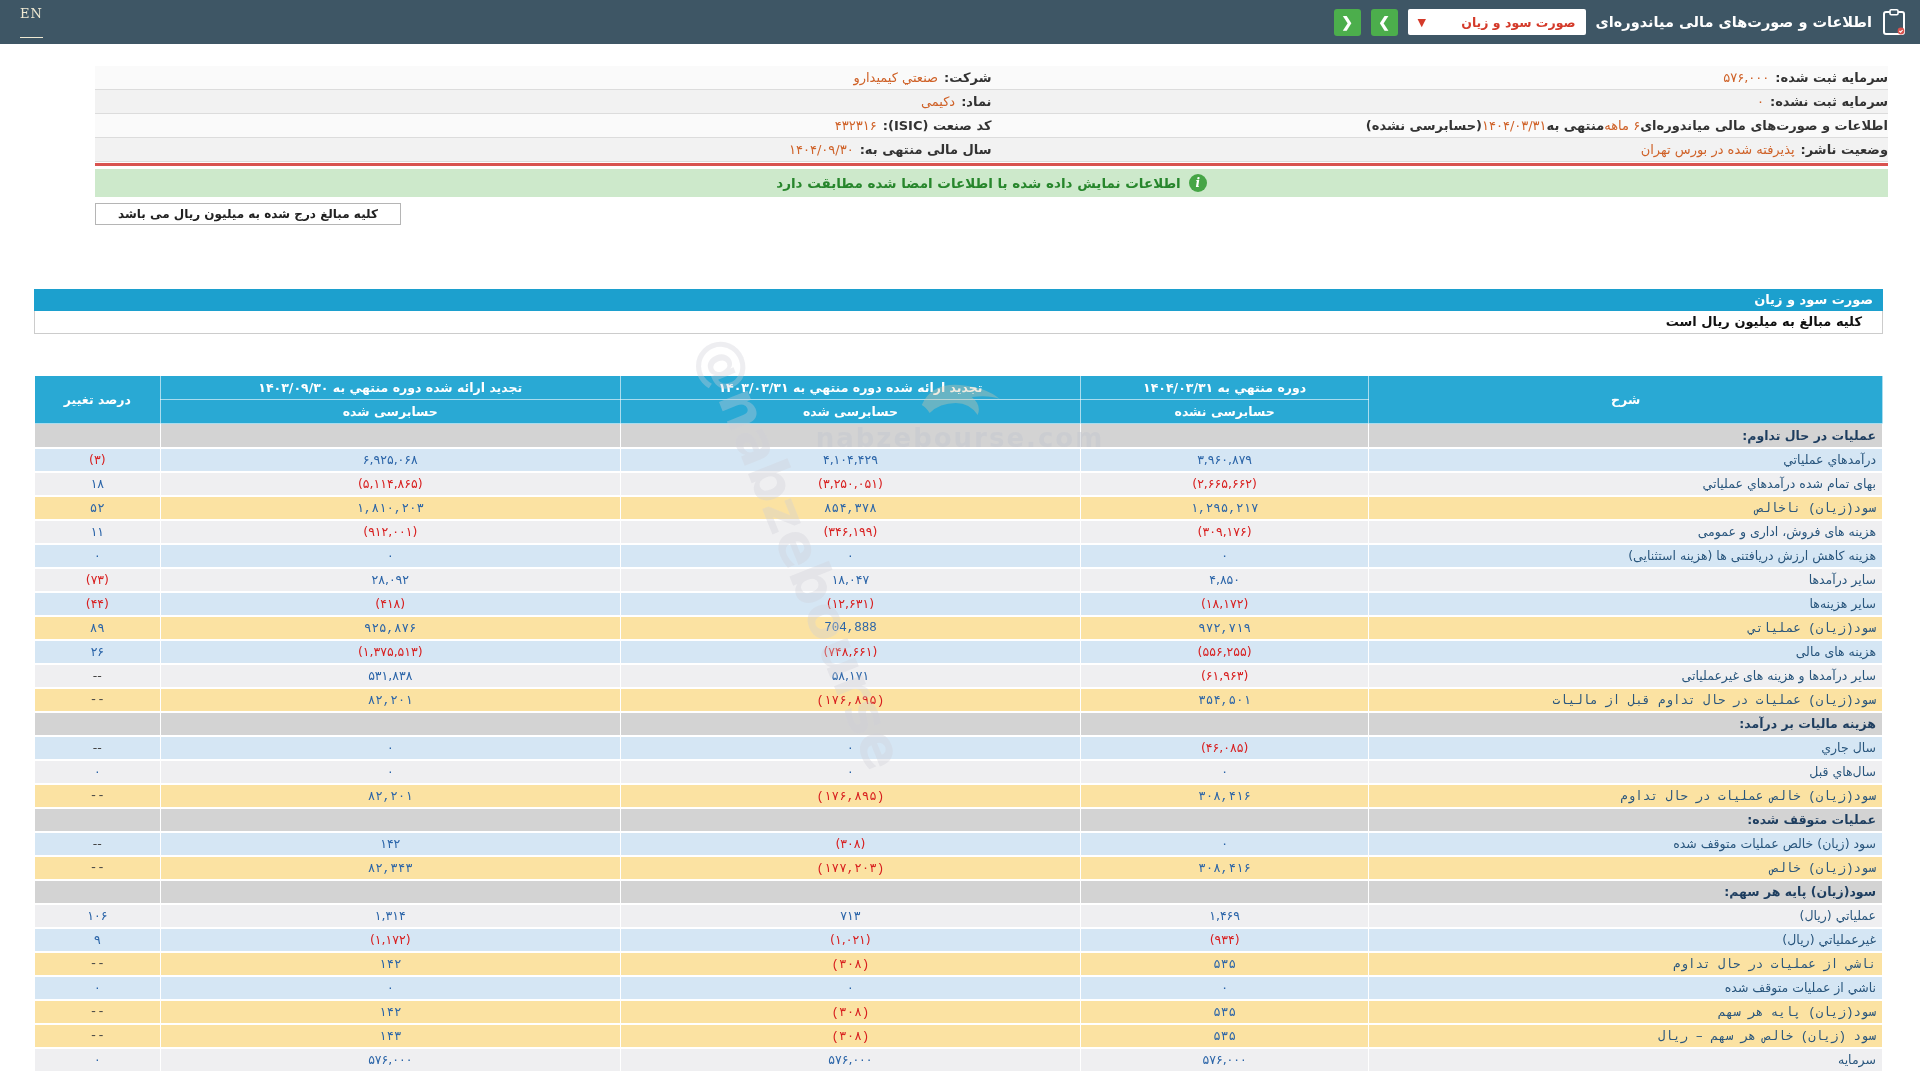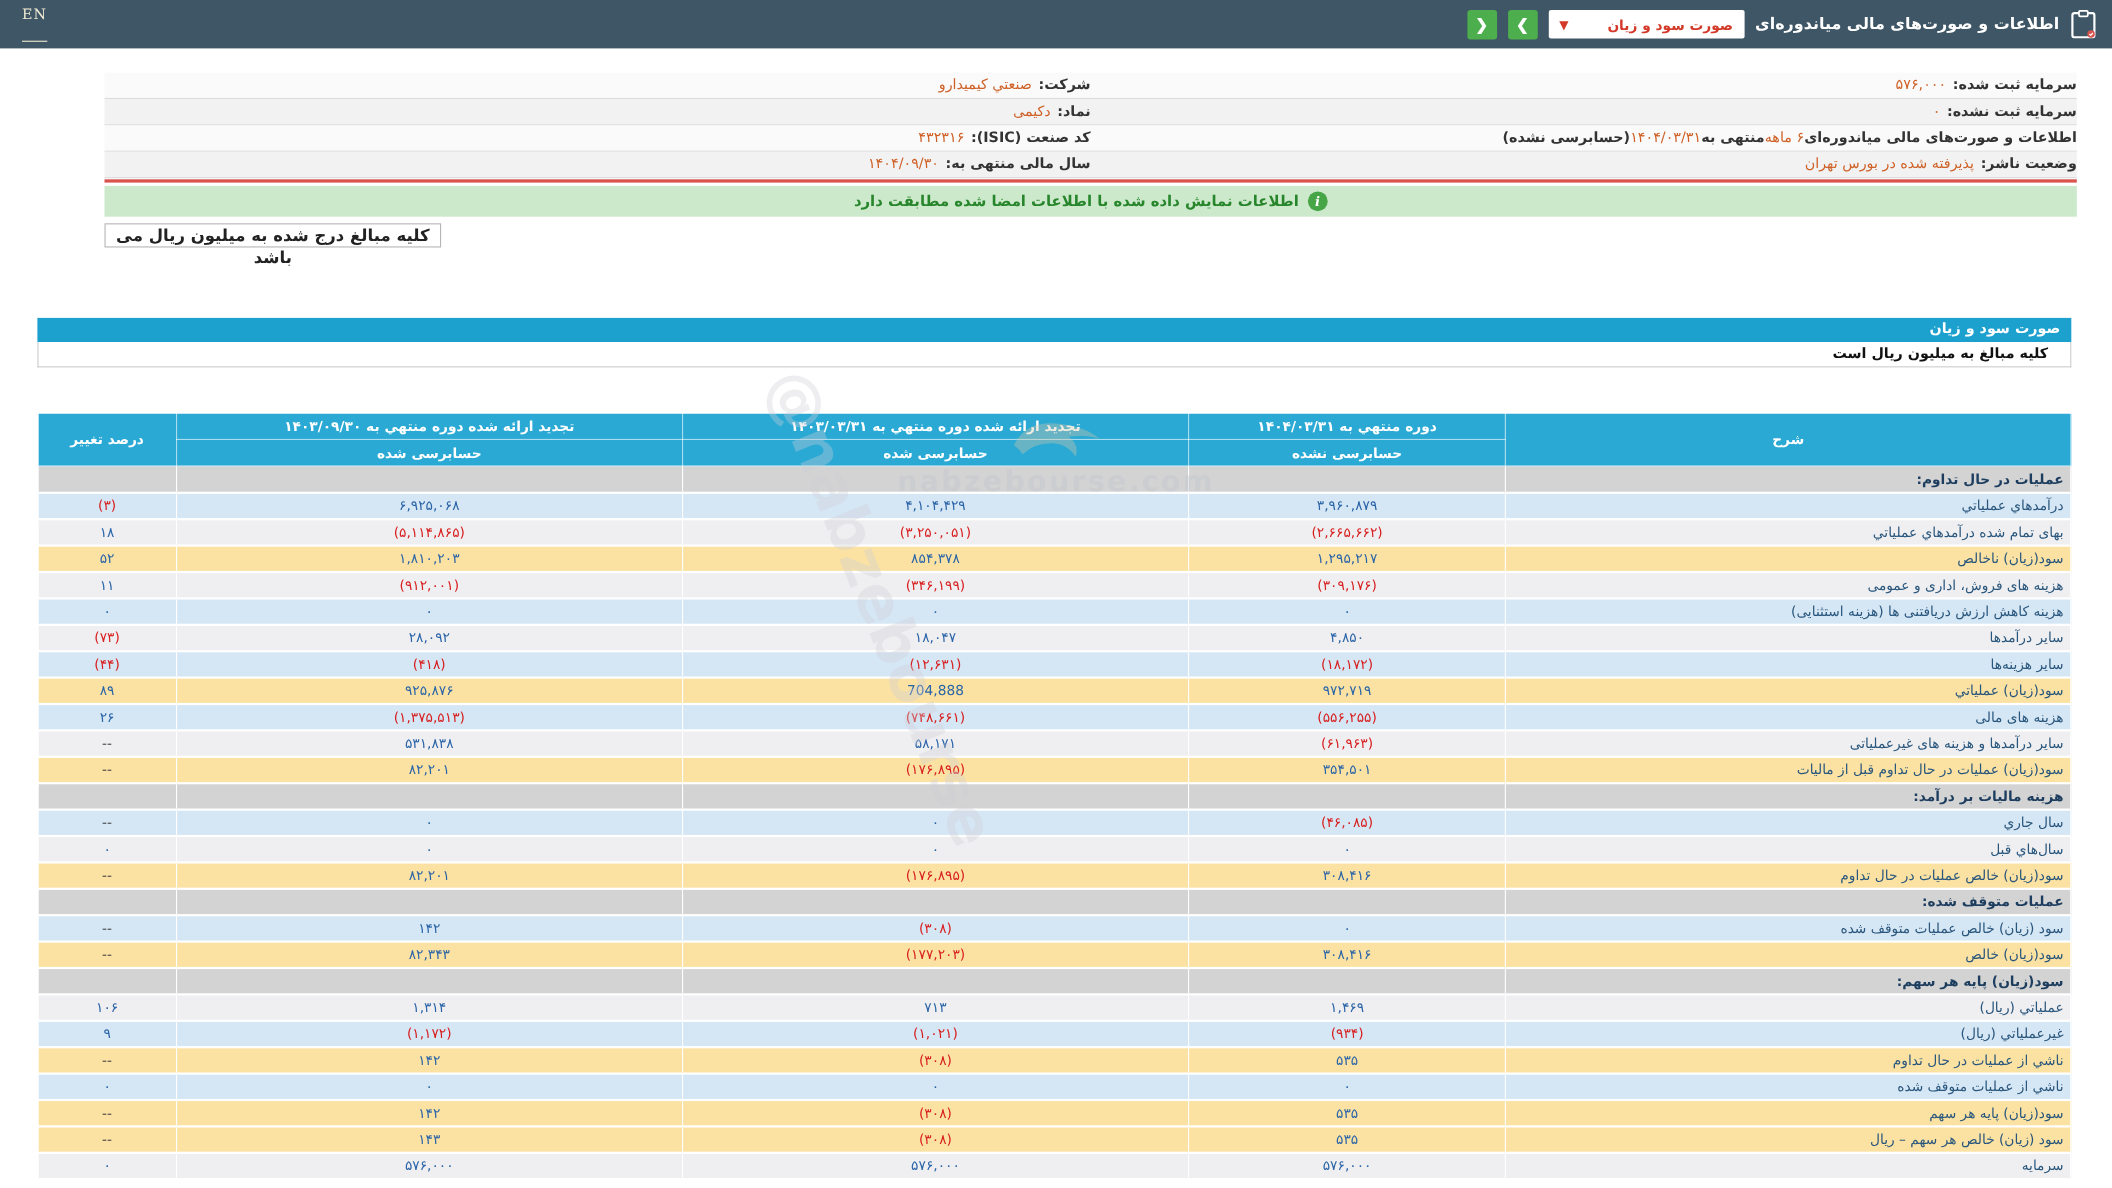--- a/index.html
+++ b/index.html
@@ -59,21 +59,21 @@
   .green-banner .txt{ color:#27862c; font-size:13.5px; font-weight:bold; }
   .info-icon{
     width:18px; height:18px; border-radius:50%; background:#46a546; color:#fff;
     font-size:12px; font-weight:bold; text-align:center; line-height:18px;
     font-family:"DejaVu Serif", serif; font-style:italic; flex:0 0 auto;
   }
   
   .unit-box{
     position:absolute; top:203px; left:95px; width:306px; height:22px;
     background:#fff; border:1px solid #b5b5b5;
-    color:#222; font-size:15px; font-weight:bold;
+    color:#222; font-size:12px; font-weight:bold;
     text-align:center; line-height:20px;
   }
   
   .statement{ position:absolute; top:289px; right:37px; left:34px; }
   .blue-bar{
     height:22px; background:#1ca0ce; color:#fff; font-size:13px; font-weight:bold;
     line-height:22px; padding:0 10px;
   }
   .sub-note{
     height:23px; background:#fff; border:1px solid #ccc; border-top:none;
@@ -92,21 +92,21 @@
   table.fin td{
     height:24px; padding:0 6px;
     border-bottom:2px solid #fff; border-left:1px solid #fff; border-right:1px solid #fff;
   }
   td.label-cell{ color:#29567d; }
   td.value-cell{ text-align:center; color:#2a64a8; direction:ltr; }
   td.value-cell.neg{ color:#d81e1e; }
   td.value-cell.dash{ color:#444; }
   tr.row-blue td{ background:#d5e6f4; }
   tr.row-white td{ background:#efeff1; }
-  tr.row-yellow td{ background:#fbe2a2; }
+  tr.row-yellow td{ background:#fbe2a2;font-family:Liberation Mono, monospace; }
   tr.row-section td{ background:#d3d3d3; }
   tr.row-section td.label-cell{ font-weight:bold; color:#1d3d5f; }
   
   .watermark-center{
     position:absolute; top:375px; left:50%; transform:translateX(-50%);
     text-align:center; opacity:.45; pointer-events:none; z-index:5;
   }
   .watermark-center .fa{ color:#b9bcc8; font-size:30px; font-weight:bold; }
   .watermark-center .latin{ color:#c3c6cf; font-size:26px; letter-spacing:2px; font-weight:bold; direction:ltr; }
   .watermark-bull{ opacity:.8; }

